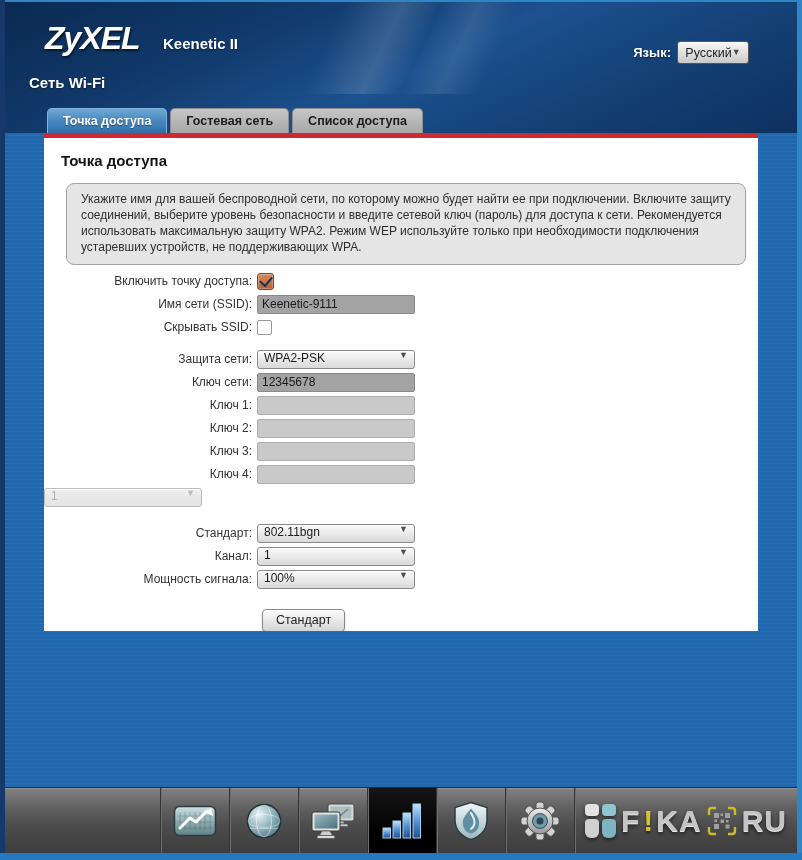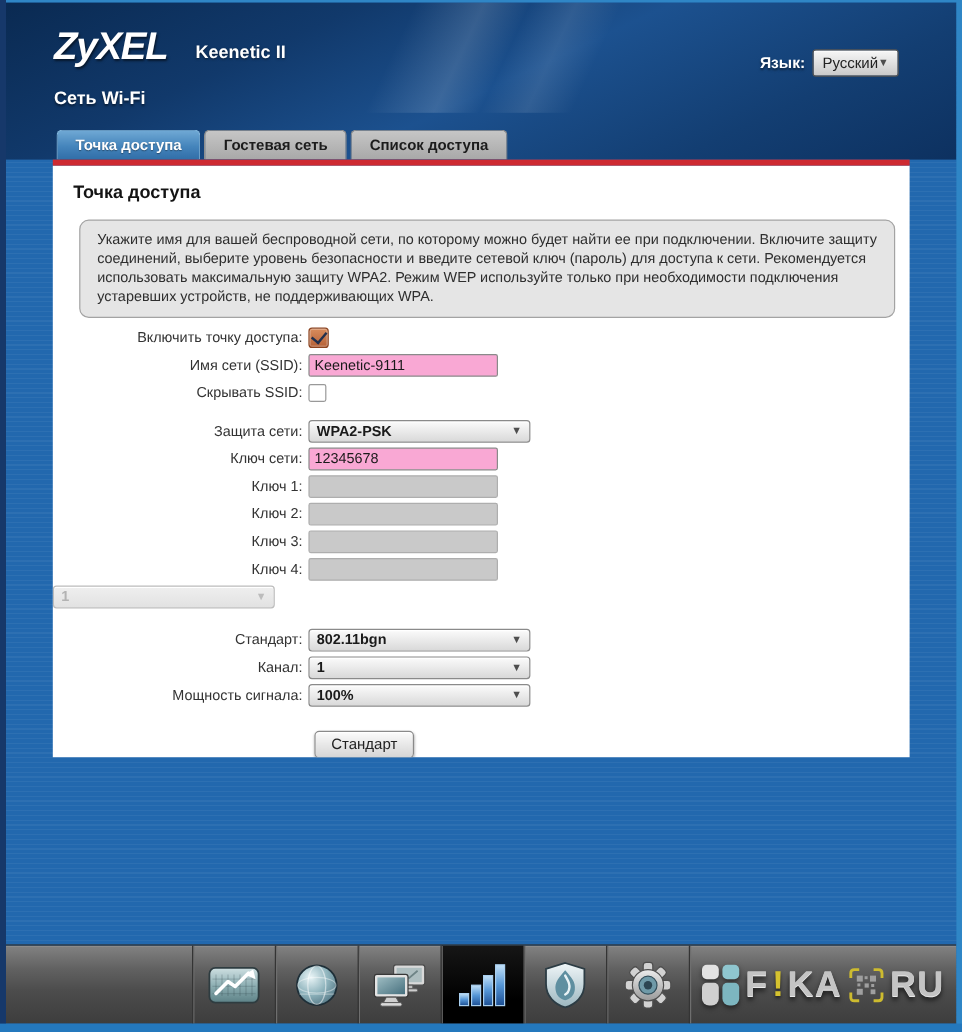--- a/index.html
+++ b/index.html
@@ -42,21 +42,21 @@
   .lang { position:absolute; right:48px; top:28px; display:flex; align-items:center; gap:6px;margin-top:11px; }
   .lang-label { color:#fff; font-size:13px; font-weight:bold; text-shadow:0 1px 2px rgba(0,0,0,.5); }
   .lang-select {
     width:72px; height:23px; border:1px solid #555; border-radius:3px;
     background: linear-gradient(#f7f7f7, #c9c9c9);
     display:flex; align-items:center; justify-content:center;
     padding:0 6px; font-size:12.5px; color:#222; cursor:default;
     box-shadow: inset 0 1px 0 #fff;
   }
   .section-title {
-    position:absolute; left:40px; top:72px;
+    position:absolute; left:24px; top:72px;
     font-size:15px; font-weight:bold; color:#fff; text-shadow:0 1px 2px rgba(0,0,0,.5);
   }
 
   
   .tabs { position:absolute; left:42px; bottom:0; display:flex; }
   .tab {
     height:25px; line-height:25px; padding:0 15px; margin-right:3px;
     font-size:12.5px; font-weight:bold; border-radius:5px 5px 0 0; cursor:default;
   }
   .tab.active {
@@ -101,32 +101,31 @@
     transform: rotate(40deg);
   }
   .checkbox.un {
     width:15px; height:15px; background:#fff; border:1px solid #999; border-radius:2px; box-shadow:none;
   }
   .checkbox.un::after { display:none; }
 
   .tinput {
     width:158px; height:19px; border:1px solid #8a8a8a; border-radius:2px;
     font-family:"Liberation Sans", sans-serif; font-size:12px; padding:1px 4px;
-    color:#1a1a1a; background:#f9a8d4;
+    color:#1a1a1a; background:#a3a3a3;
   }
   .tinput:disabled {
     background:#c9c9c9; border-color:#aeaeae; color:#888;
   }
   .select {
-    width:185px; height:19px; border:1px solid #8a8a8a; border-radius:3px;
+    width:158px; height:19px; border:1px solid #8a8a8a; border-radius:3px;
     background: linear-gradient(#fbfbfb, #d9d9d9);
-    display:flex; align-items:center; justify-content:space-between;
+    display:flex; align-items:flex-start; justify-content:space-between;
     padding:0 6px; font-size:12px; color:#1a1a1a; cursor:default;
     box-shadow: inset 0 1px 0 #fff;
-    font-weight: bold;
   }
   .sel-arrow { font-size:9px; color:#4e4e4e; line-height:1; }
   .select.dis { background: linear-gradient(#efefef, #e2e2e2); color:#b3b3b3; border-color:#bcbcbc; }
   .select.dis .sel-arrow { color:#bcbcbc; }
 
   .apply {
     margin:16px 0 0 218px; height:23px; padding:0 13px;
     font-family:"Liberation Sans", sans-serif; font-size:12.5px; color:#222;
     border:1px solid #8a8a8a; border-radius:4px;
     background: linear-gradient(#fbfbfb, #d5d5d5);

